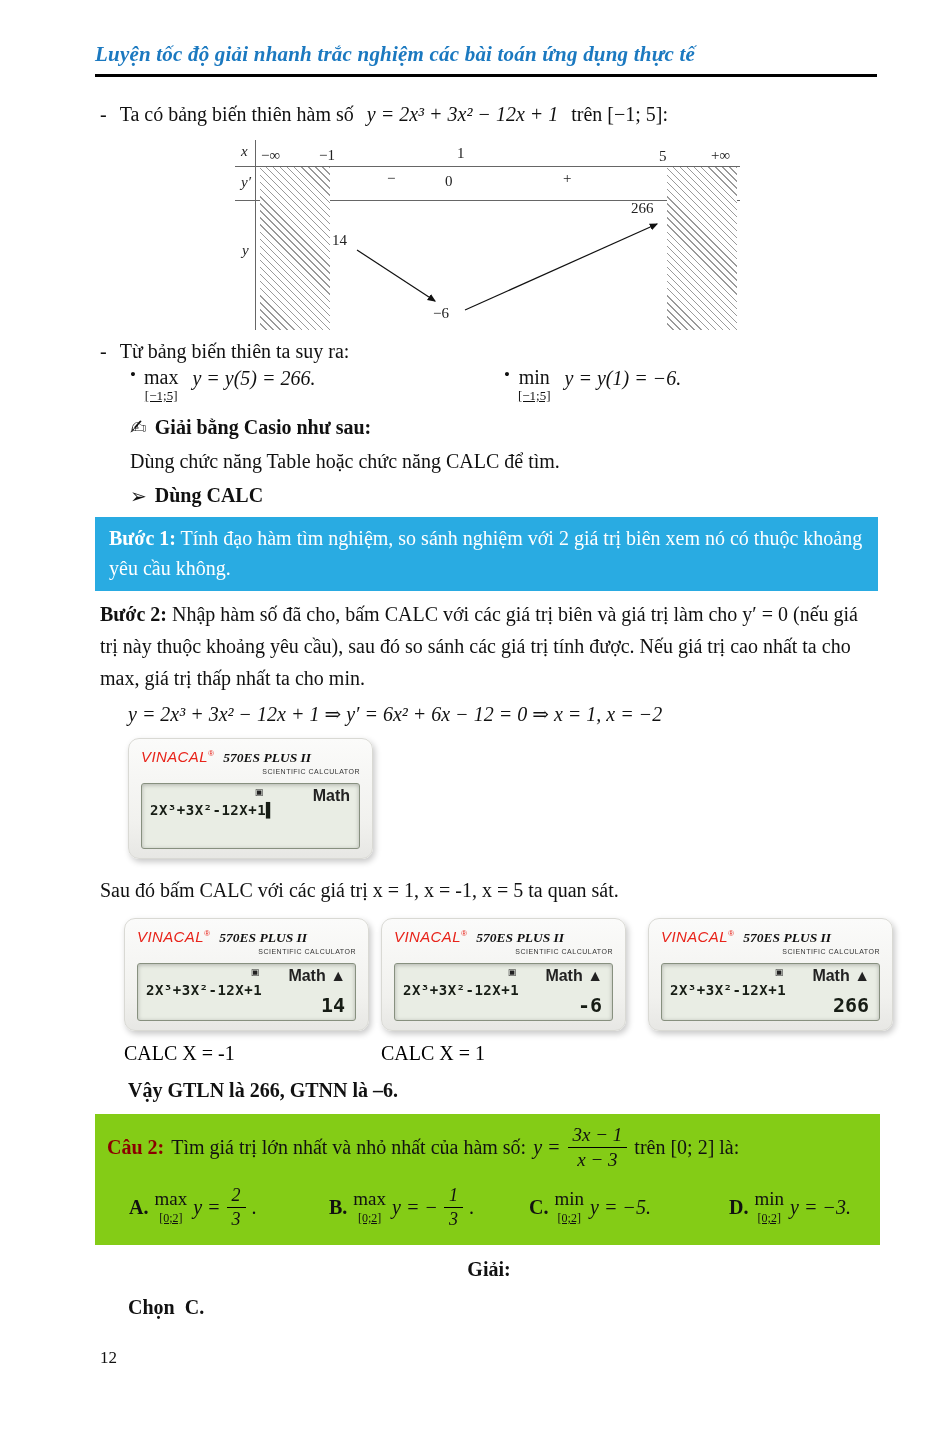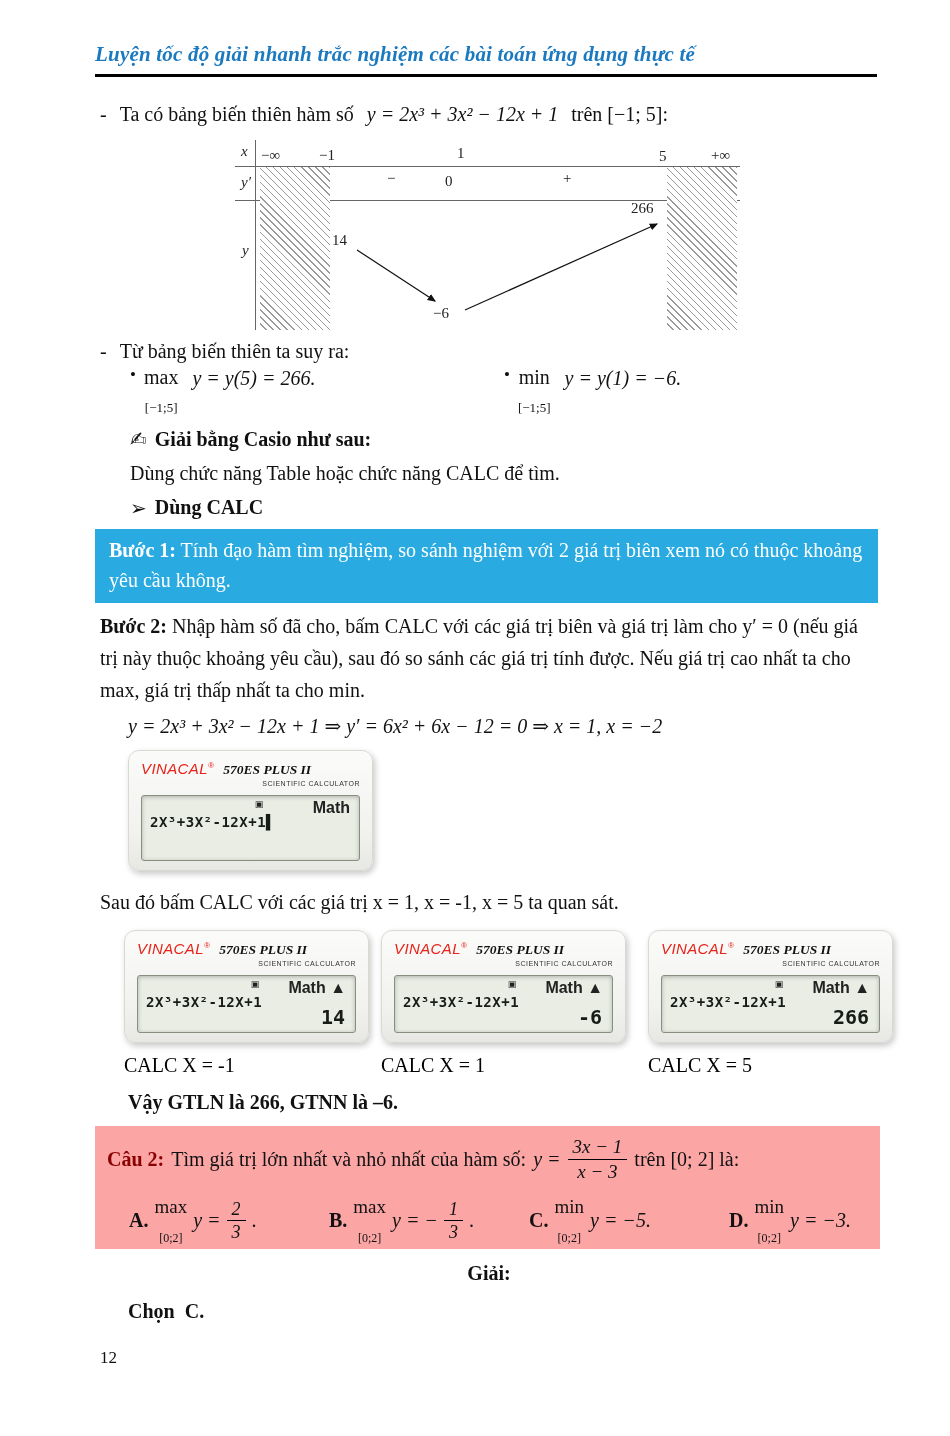--- a/index.html
+++ b/index.html
@@ -32,21 +32,21 @@
   .bbt span { position:absolute; white-space:nowrap; }
   .bbt .ital { font-style:italic; }
   .bbt-arrows { position:absolute; inset:0; width:505px; height:190px; }
 
   
   .bullets { display:flex; margin:4px 0 0 30px; }
   .bul-item { display:flex; align-items:flex-start; gap:8px; width:395px; }
   .bul-dot { font-size:17px; margin-top:-2px; }
   .underop { display:inline-flex; flex-direction:column; align-items:center; }
   .underop .op { font-size:20px; line-height:20px; }
-  .underop .sub { font-size:13px; line-height:14px; margin-top:14px; }
+  .underop .sub { font-size:13px; line-height:14px; margin-top:2px;text-decoration:underline; }
   .bul-math { font-size:20px; font-style:italic; margin-left:6px; line-height:22px; }
 
   .casio-head { margin:12px 0 0 30px; font-weight:bold; font-size:20px; display:flex; gap:8px; align-items:baseline;}
   .casio-line { margin:7px 0 0 30px; }
   .casio-sub { margin:6px 0 0 30px; font-weight:bold; font-size:20px; display:flex; gap:8px; }
 
   .step1 { margin-top:9px; margin-left:-5px; width:783px; background:#29abe2; color:#fff;
     padding:6px 14px 8px 14px; font-size:20px; line-height:1.5; }
   .step2 { margin-top:7px; font-size:20px; line-height:1.6; }
   b.lbl { font-weight:bold; }
@@ -79,22 +79,22 @@
   .calc-single { margin:12px 0 0 28px; }
   .calc-intro { margin-top:16px; }
   .calc-row { display:flex; gap:12px; margin:12px 0 0 24px; }
   .calc-col { display:flex; flex-direction:column; width:245px; }
   .calc-col:last-child { margin-left:10px; }
   .calc-label { margin-top:11px; font-size:20px; color:#000000; }
 
   .conclusion { margin:14px 0 0 28px; font-weight:bold; font-size:20px; }
 
   
-  .question { margin-top:12px; margin-left:-5px; width:785px; background:#fca5a5;
-    padding:10px 12px 4px 12px; }
+  .question { margin-top:12px; margin-left:-5px; width:785px; background:#84cc16;
+    padding:10px 12px 16px 12px; }
   .q-line1 { display:flex; align-items:center; gap:7px; font-size:20px; flex-wrap:nowrap; }
   .q-label { font-weight:bold; color:#8b0000; }
   .frac { display:inline-flex; flex-direction:column; align-items:center;
     font-style:italic; font-size:19px; line-height:1.15; vertical-align:middle; }
   .frac .num { border-bottom:1.4px solid #000; padding:0 5px 1px 5px; }
   .frac .den { padding-top:1px; }
   .q-options { display:flex; margin-top:14px; padding-left:22px; }
   .opt { display:flex; align-items:center; gap:6px; width:200px; font-size:20px; }
   .opt-letter { font-weight:bold; }
   .opt .underop .op { font-size:19px; }
@@ -261,21 +261,20 @@
           <span class="model">570ES PLUS II</span>
         </div>
         <div class="calc-sub">SCIENTIFIC CALCULATOR</div>
         <div class="screen short">
           <span class="scr-ind">▣</span>
           <span class="scr-mode">Math ▲</span>
           <div class="scr-expr">2X³+3X²-12X+1</div>
           <div class="scr-res">266</div>
         </div>
       </div>
-      <div class="calc-label">CALC X = 5</div>
     </div>
 
   </div>
 
   <div class="conclusion">Vậy GTLN là 266, GTNN là –6.</div>
 
   <div class="question">
     <div class="q-line1">
       <span class="q-label">Câu 2:</span>
       <span>Tìm giá trị lớn nhất và nhỏ nhất của hàm số:</span>

